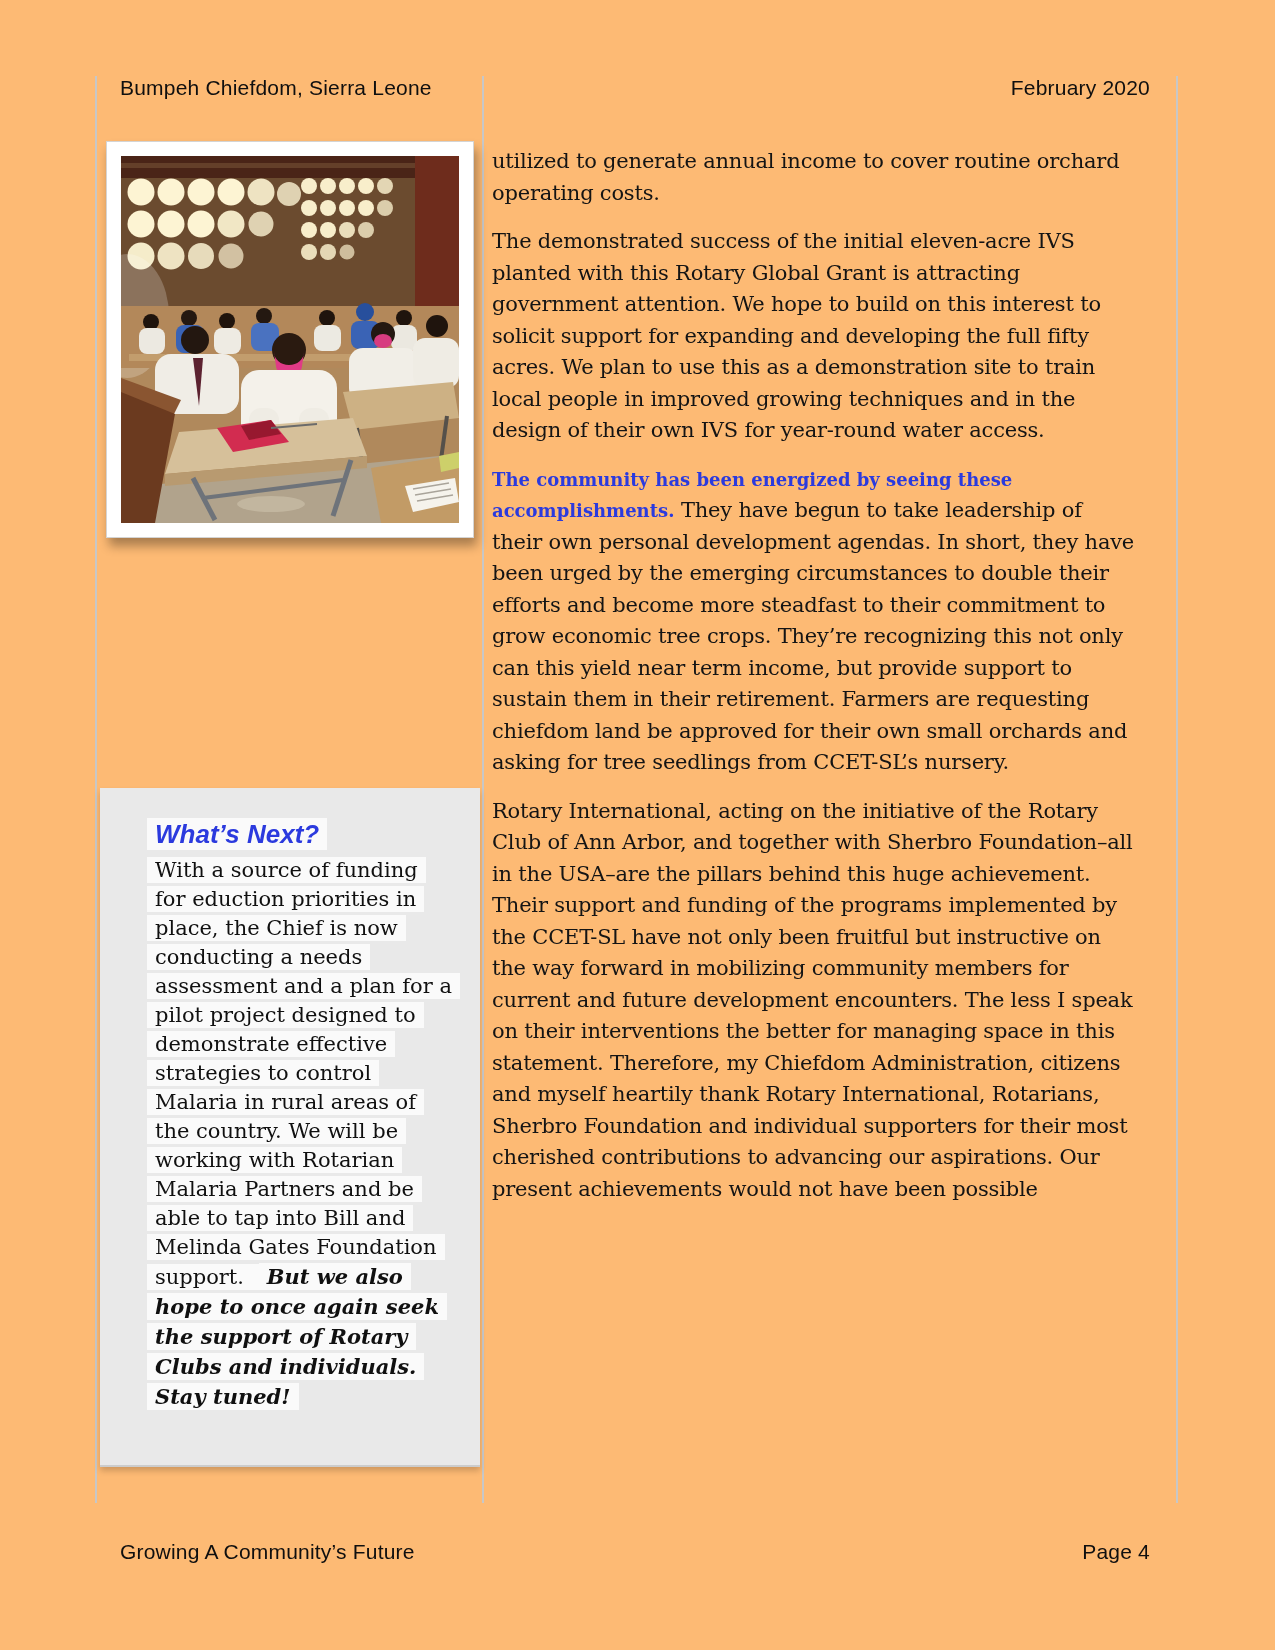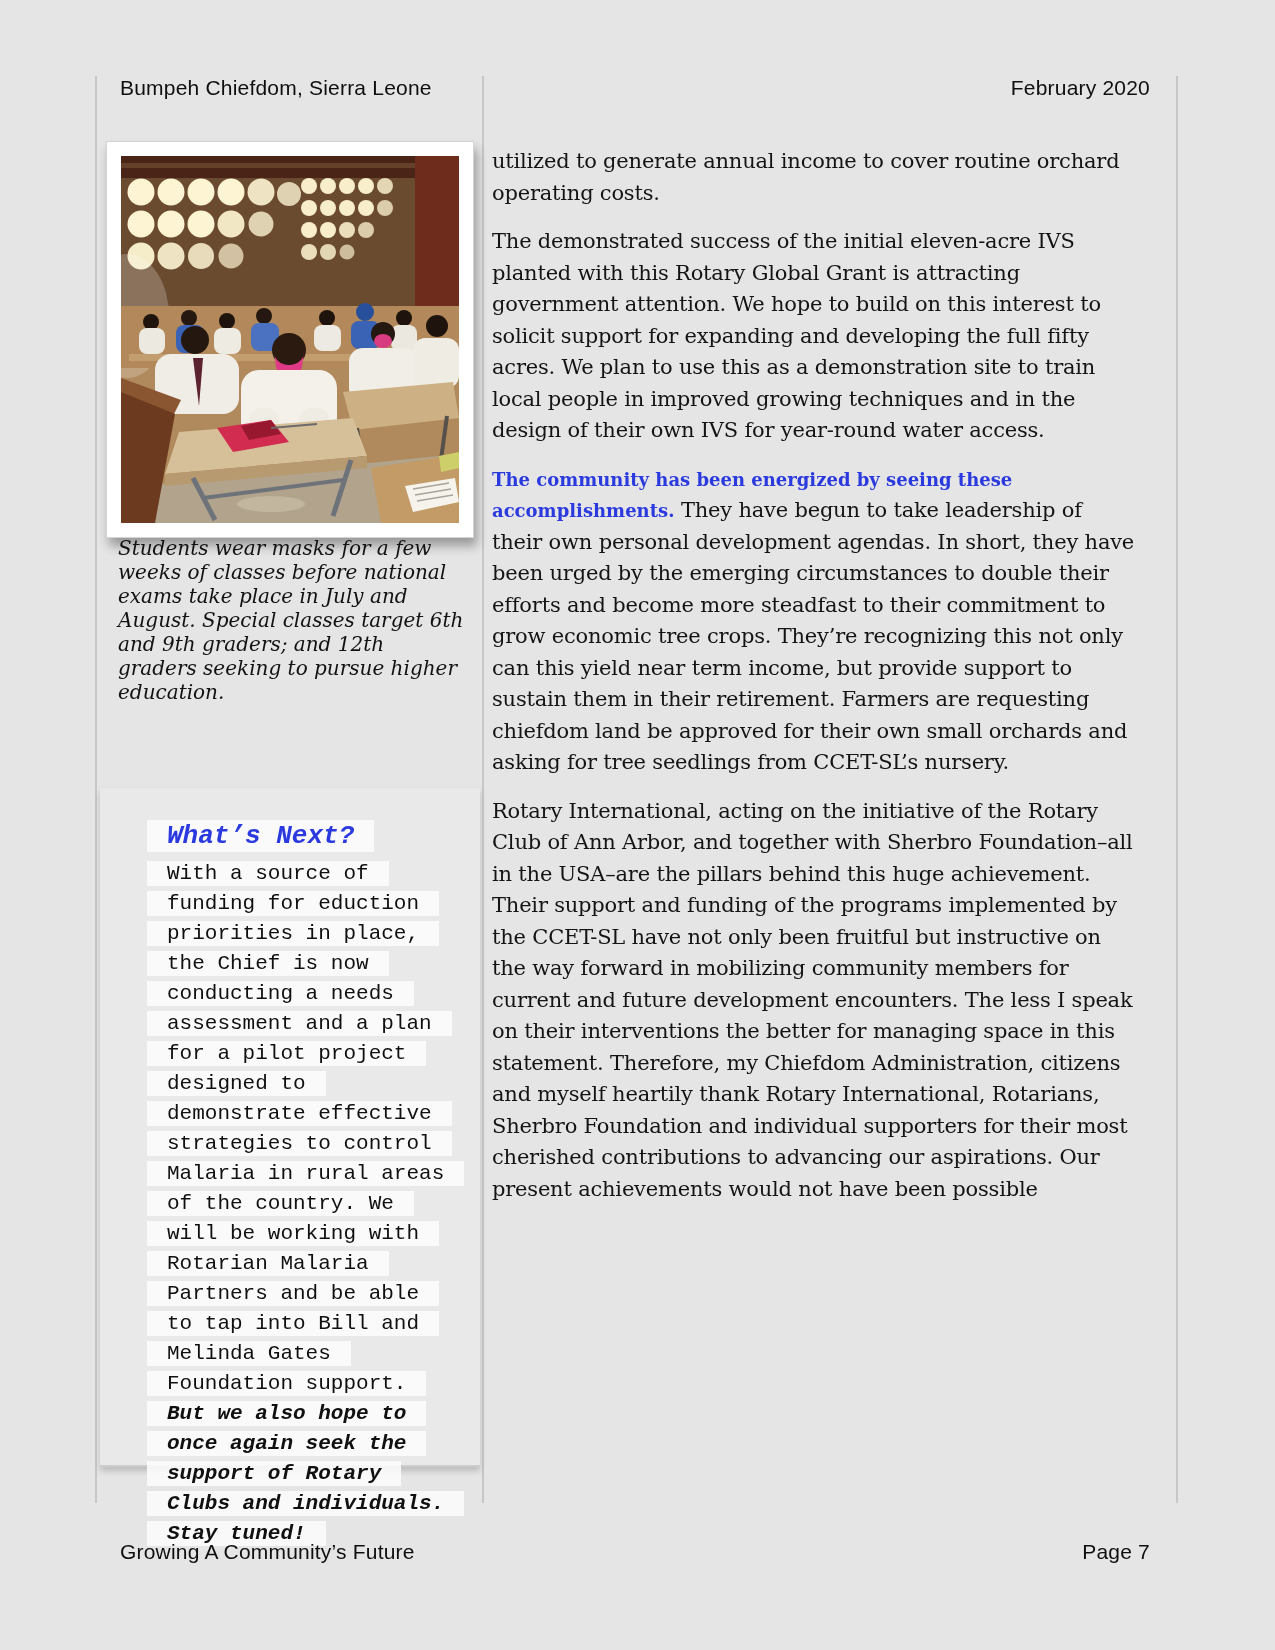--- a/index.html
+++ b/index.html
@@ -1,16 +1,16 @@
 <!DOCTYPE html>
 <html style="--accent-blue: #2b3ade;"><head>
 <meta charset="utf-8">
 <style>
   html,body{margin:0;padding:0;background:#ffffff;}
-  .page{position:relative;width:1275px;height:1650px;background:#e5e5e5;overflow:hidden;
+  .page{position:relative;width:1275px;height:1650px;background:#fdba74;overflow:hidden;
         font-family:"Liberation Sans",sans-serif;}
   .hdr{position:absolute;top:75px;font-size:21px;line-height:25px;color:#0f0f0f;letter-spacing:.2px;}
   .hdr-left{left:120px;}
   .hdr-right{right:125px;}
   .ftr{position:absolute;top:1539px;font-size:21px;line-height:25px;color:#0f0f0f;letter-spacing:.2px;}
   .ftr-left{left:120px;}
   .ftr-right{right:125px;}
   .vline{position:absolute;top:76px;height:1427px;width:2px;background:#c7c7c7;}
   .vline-left{left:95px;}
   .vline-mid{left:482px;}
@@ -25,22 +25,22 @@
            font-family:"DejaVu Serif",serif;font-style:italic;
            font-size:20px;line-height:24px;color:#121212;}
 
   .sidebar{position:absolute;left:100px;top:788px;width:380px;height:679px;background:#e9e9e9;
            box-sizing:border-box;padding:31px 26px 0 47px;
            border-bottom:2px solid #cccccc;box-shadow:0 4px 6px rgba(0,0,0,.18);}
   .sidebar h2{margin:0 0 7px 0;font-family:"Liberation Sans",sans-serif;
               font-style:italic;font-weight:bold;font-size:26px;line-height:30px;
               color:var(--accent-blue,#2b3ade);}
   .sidebar p{margin:0;font-family:"DejaVu Serif",serif;font-size:21px;line-height:29px;color:#101010;}
-  .hl{background:rgba(252,252,252,.88);padding:1px 20px;
-      box-decoration-break:clone;font-family:Liberation Mono, monospace;-webkit-box-decoration-break:clone;}
+  .hl{background:rgba(252,252,252,.88);padding:1px 8px;
+      box-decoration-break:clone;-webkit-box-decoration-break:clone;}
   .em-tail{font-weight:bold;font-style:italic;}
 
   .main{position:absolute;left:492px;top:142px;width:645px;}
   .main p{margin:4px 0 17px 0;font-family:"DejaVu Serif",serif;font-size:21px;line-height:31.5px;
           color:#141414;letter-spacing:-.2px;}
   .lead{font-weight:bold;font-size:18px;color:var(--accent-blue,#2b3ade);letter-spacing:0;}
 </style>
 </head>
 <body>
 
@@ -161,30 +161,29 @@
       <polygon points="284,330 334,322 338,346 292,356" fill="#f5f3ec"></polygon>
       <g stroke="#a9a49a" stroke-width="1.5">
         <line x1="292" y1="333" x2="328" y2="327"></line>
           <line x1="294" y1="339" x2="330" y2="333"></line>
           <line x1="296" y1="345" x2="332" y2="339"></line>
       </g>
       <polygon points="318,300 338,296 338,312 320,316" fill="#cdd06a"></polygon>
     </svg>
   </figure>
 
-  <div class="caption">Students wear masks for a few weeks of classes before national exams take place in July and August. Special classes target 6th and 9th graders; and 12th graders seeking to pursue higher education.</div>
 
   <aside class="sidebar">
     <h2><span class="hl">What’s Next?</span></h2>
     <p><span class="hl">With a source of funding for eduction priorities in place, the Chief is now conducting a needs assessment and a plan for a pilot project designed to demonstrate effective strategies to control Malaria in rural areas of the country. We will be working with Rotarian Malaria Partners and be able to tap into Bill and Melinda Gates Foundation support. </span><span class="hl em-tail">But we also hope to once again seek the support of Rotary Clubs and individuals. Stay tuned!</span></p>
   </aside>
 
   <div class="main">
     <p>utilized to generate annual income to cover routine orchard operating costs.</p>
     <p>The demonstrated success of the initial eleven-acre IVS planted with this Rotary Global Grant is attracting government attention. We hope to build on this interest to solicit support for expanding and developing the full fifty acres. We plan to use this as a demonstration site to train local people in improved growing techniques and in the design of their own IVS for year-round water access.</p>
     <p><span class="lead">The community has been energized by seeing these accomplishments.</span><span> They have begun to take leadership of their own personal development agendas. In short, they have been urged by the emerging circumstances to double their efforts and become more steadfast to their commitment to grow economic tree crops. They’re recognizing this not only can this yield near term income, but provide support to sustain them in their retirement. Farmers are requesting chiefdom land be approved for their own small orchards and asking for tree seedlings from CCET-SL’s nursery.</span></p>
     <p>Rotary International, acting on the initiative of the Rotary Club of Ann Arbor, and together with Sherbro Foundation–all in the USA–are the pillars behind this huge achievement. Their support and funding of the programs implemented by the CCET-SL have not only been fruitful but instructive on the way forward in mobilizing community members for current and future development encounters. The less I speak on their interventions the better for managing space in this statement. Therefore, my Chiefdom Administration, citizens and myself heartily thank Rotary International, Rotarians, Sherbro Foundation and individual supporters for their most cherished contributions to advancing our aspirations. Our present achievements would not have been possible</p>
   </div>
 
   <div class="ftr ftr-left">Growing A Community’s Future</div>
-  <div class="ftr ftr-right">Page 7</div>
+  <div class="ftr ftr-right">Page 4</div>
 
 </div>
 
 </body></html>

